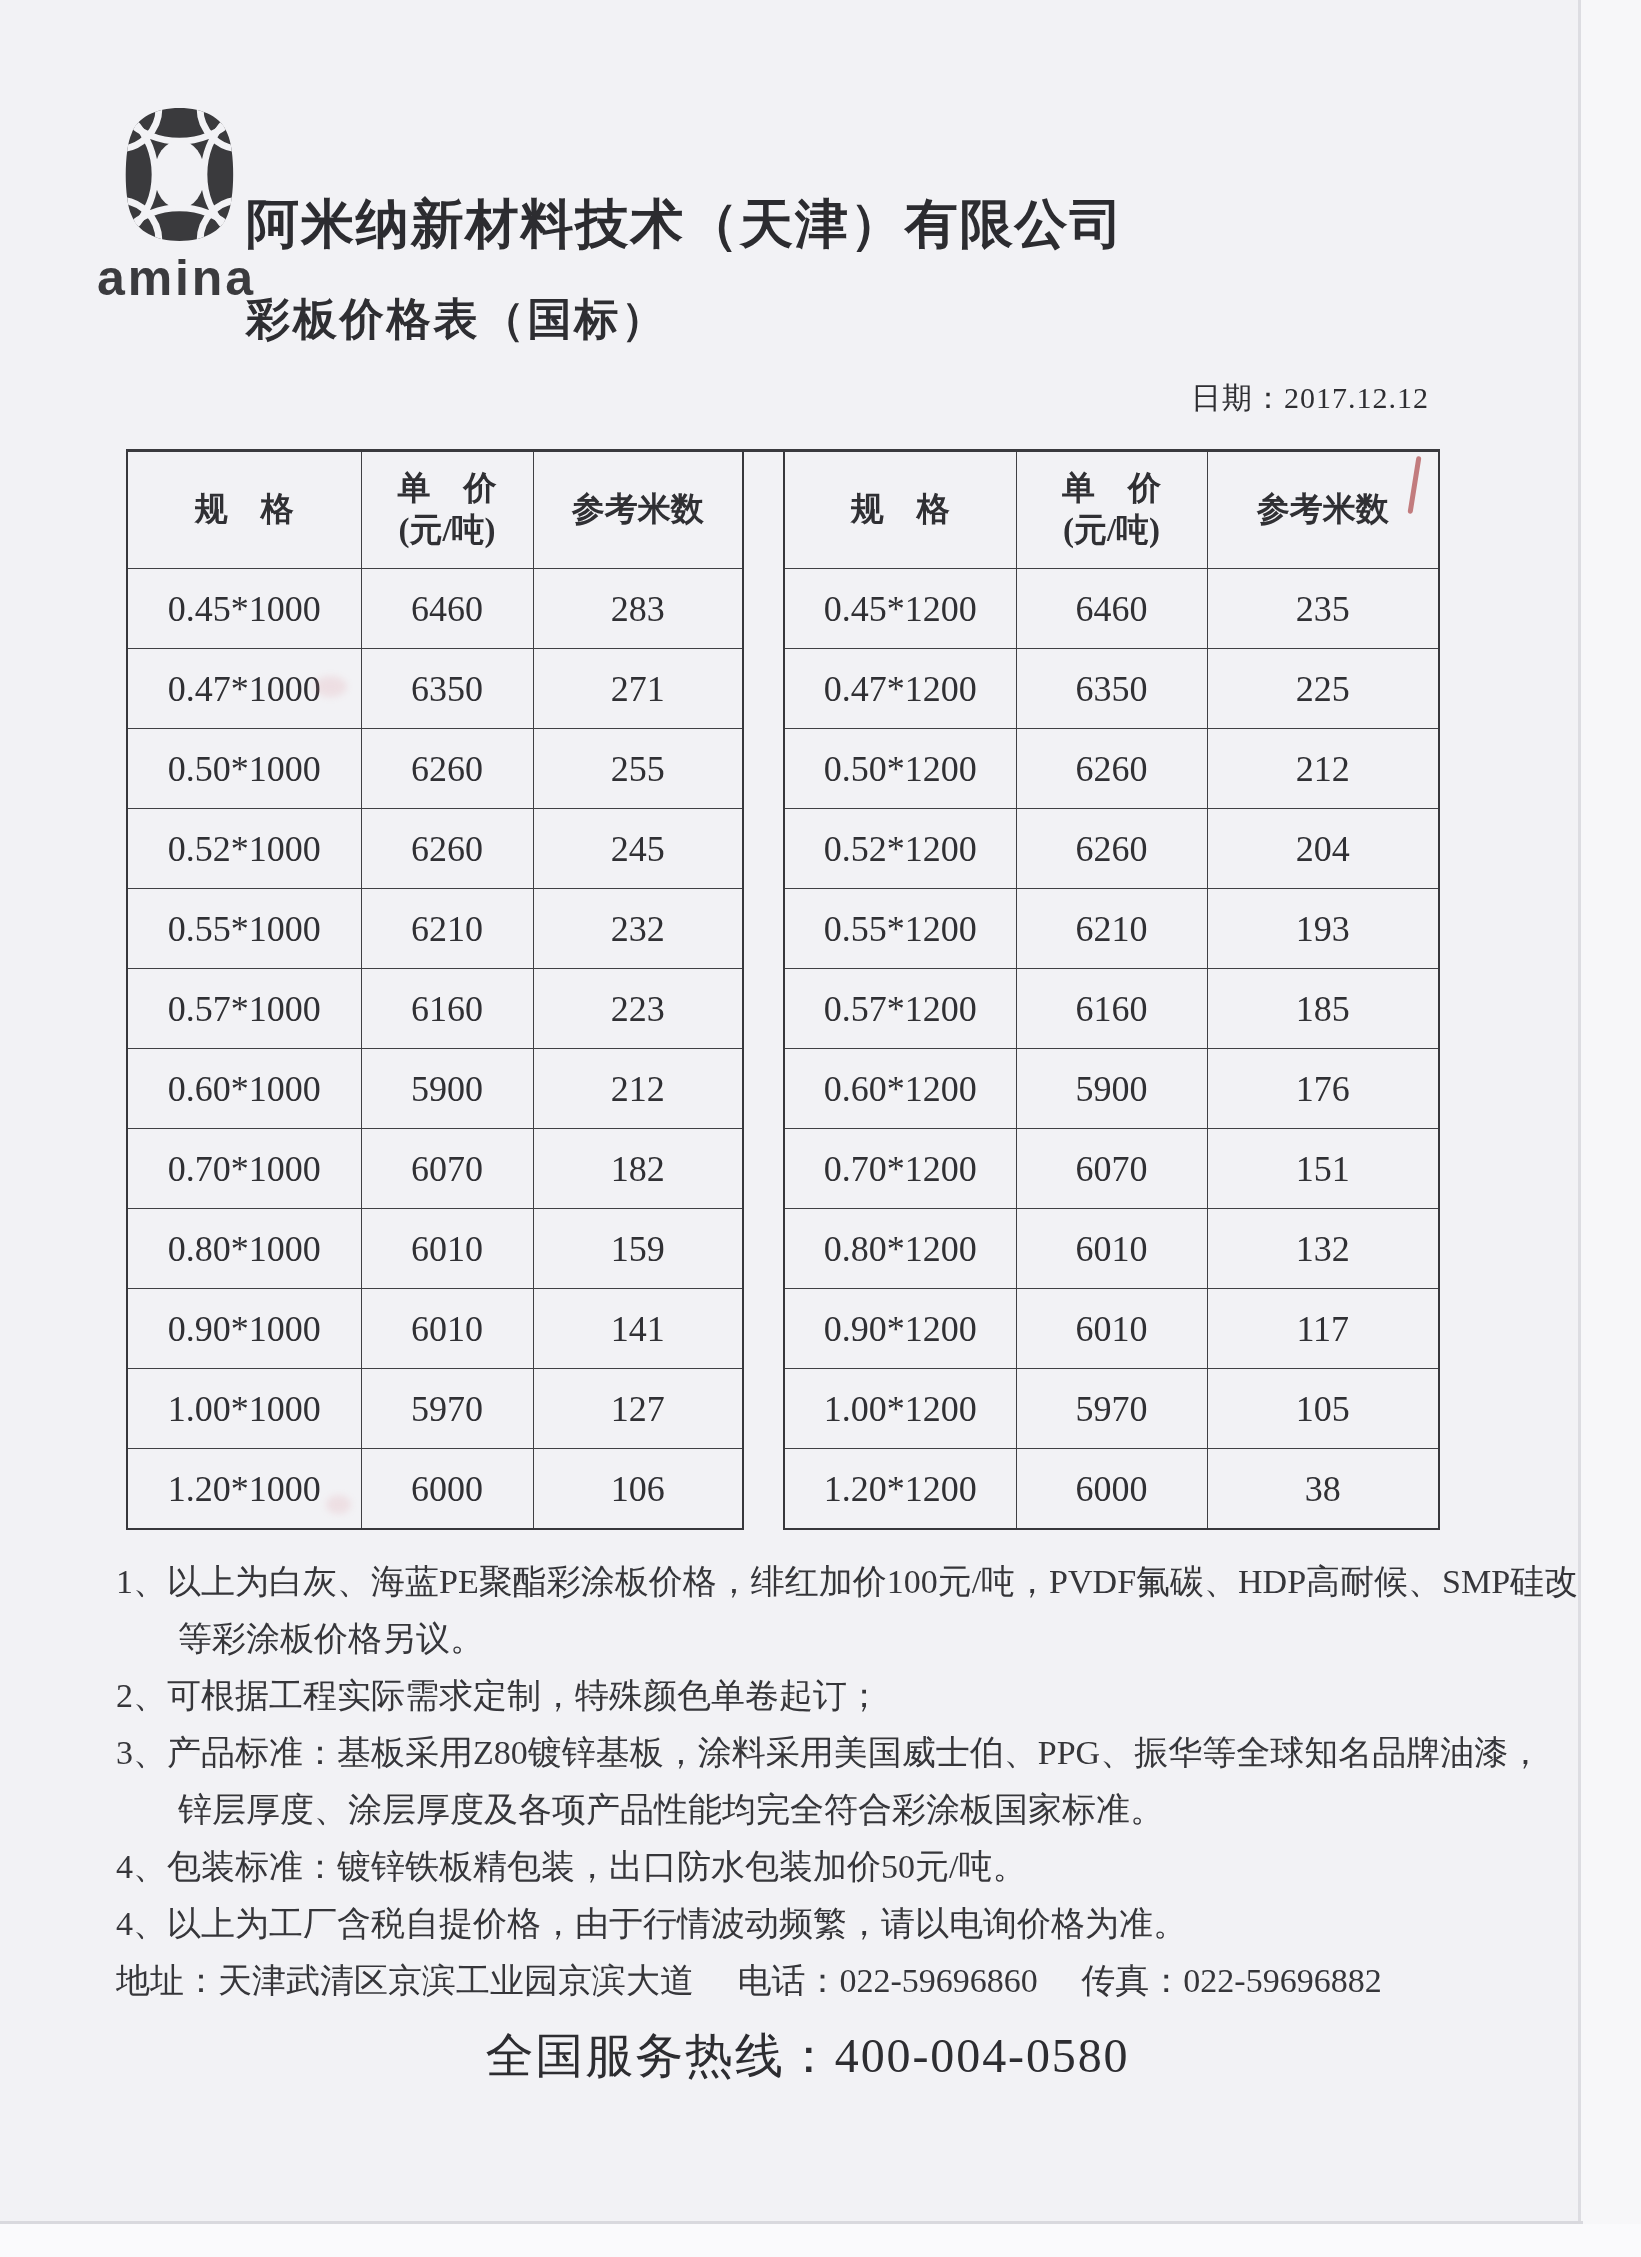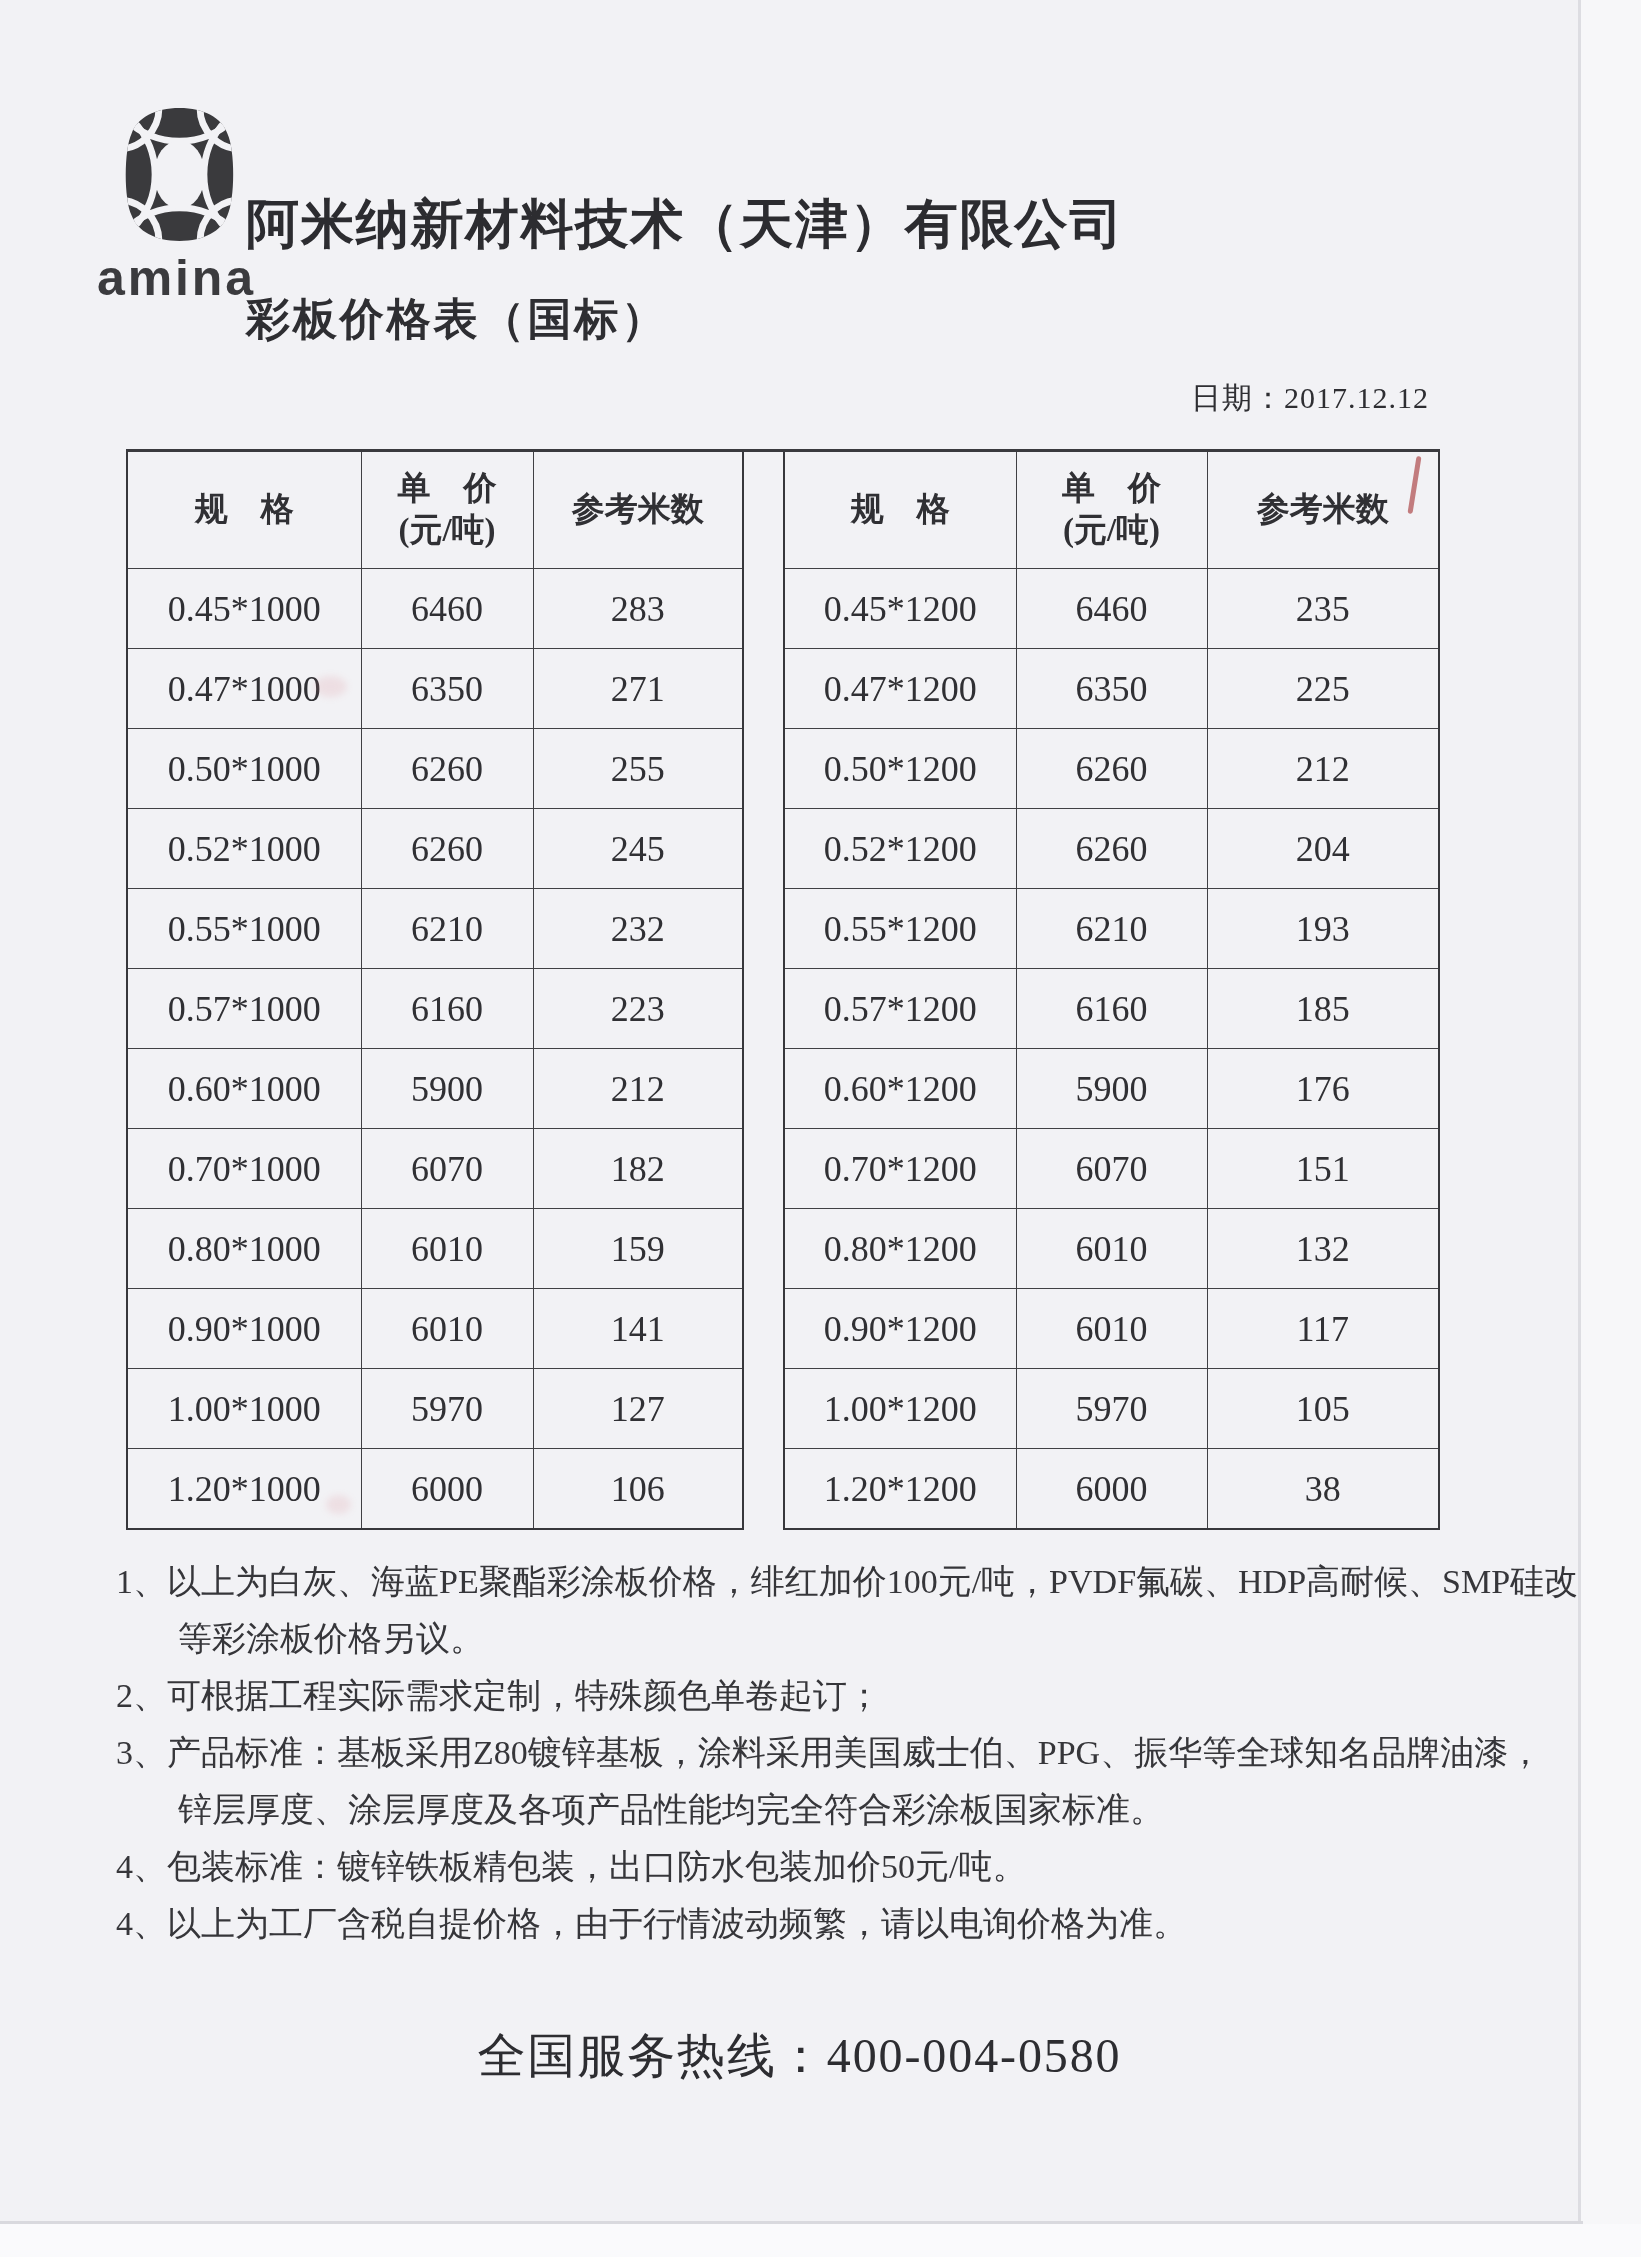--- a/index.html
+++ b/index.html
@@ -58,21 +58,21 @@
   
   .notes{position:absolute;left:116px;top:1553px;width:1419px;font-size:34px;color:#36363a;}
   .note-line{line-height:57px;white-space:nowrap;}
   .note-line.cont{padding-left:62px;}
   .address-line{line-height:57px;white-space:nowrap;}
   .address-line .seg{margin-right:35px;}
   .address-line .seg:last-child{margin-right:0;}
 
   .hotline{
     position:absolute;left:0;top:2024px;width:1599px;
-    text-align:center;font-size:48px;letter-spacing:1.9px;color:#2d2d31;white-space:nowrap;
+    text-align:center;font-size:48px;letter-spacing:1.9px;color:#2d2d31;white-space:nowrap;padding-left:8px;
   }
 
   
   .pen-mark{
     position:absolute;left:1412px;top:456px;width:4.8px;height:58px;
     background:#b25455;opacity:.75;border-radius:2.9px;transform:rotate(9deg);
   }
   .smudge{position:absolute;border-radius:50%;background:#d98a94;opacity:.18;filter:blur(3.9px);}
   .smudge.s1{left:314px;top:676px;width:33px;height:21px;}
   .smudge.s2{left:326px;top:1495px;width:25px;height:19.3px;}
@@ -283,18 +283,23 @@
   <div class="smudge s2"></div>
 
   <div class="notes">
     <div class="note-line">1、以上为白灰、海蓝PE聚酯彩涂板价格，绯红加价100元/吨，PVDF氟碳、HDP高耐候、SMP硅改</div>
     <div class="note-line cont">等彩涂板价格另议。</div>
     <div class="note-line">2、可根据工程实际需求定制，特殊颜色单卷起订；</div>
     <div class="note-line">3、产品标准：基板采用Z80镀锌基板，涂料采用美国威士伯、PPG、振华等全球知名品牌油漆，</div>
     <div class="note-line cont">锌层厚度、涂层厚度及各项产品性能均完全符合彩涂板国家标准。</div>
     <div class="note-line">4、包装标准：镀锌铁板精包装，出口防水包装加价50元/吨。</div>
     <div class="note-line">4、以上为工厂含税自提价格，由于行情波动频繁，请以电询价格为准。</div>
+    <div class="address-line">
+      <span class="seg">地址：天津武清区京滨工业园京滨大道</span>
+      <span class="seg">电话：022-59696860</span>
+      <span class="seg">传真：022-59696882</span>
+    </div>
   </div>
 
   <div class="hotline">全国服务热线：400-004-0580</div>
 
 </div>
 
 
 </body></html>

